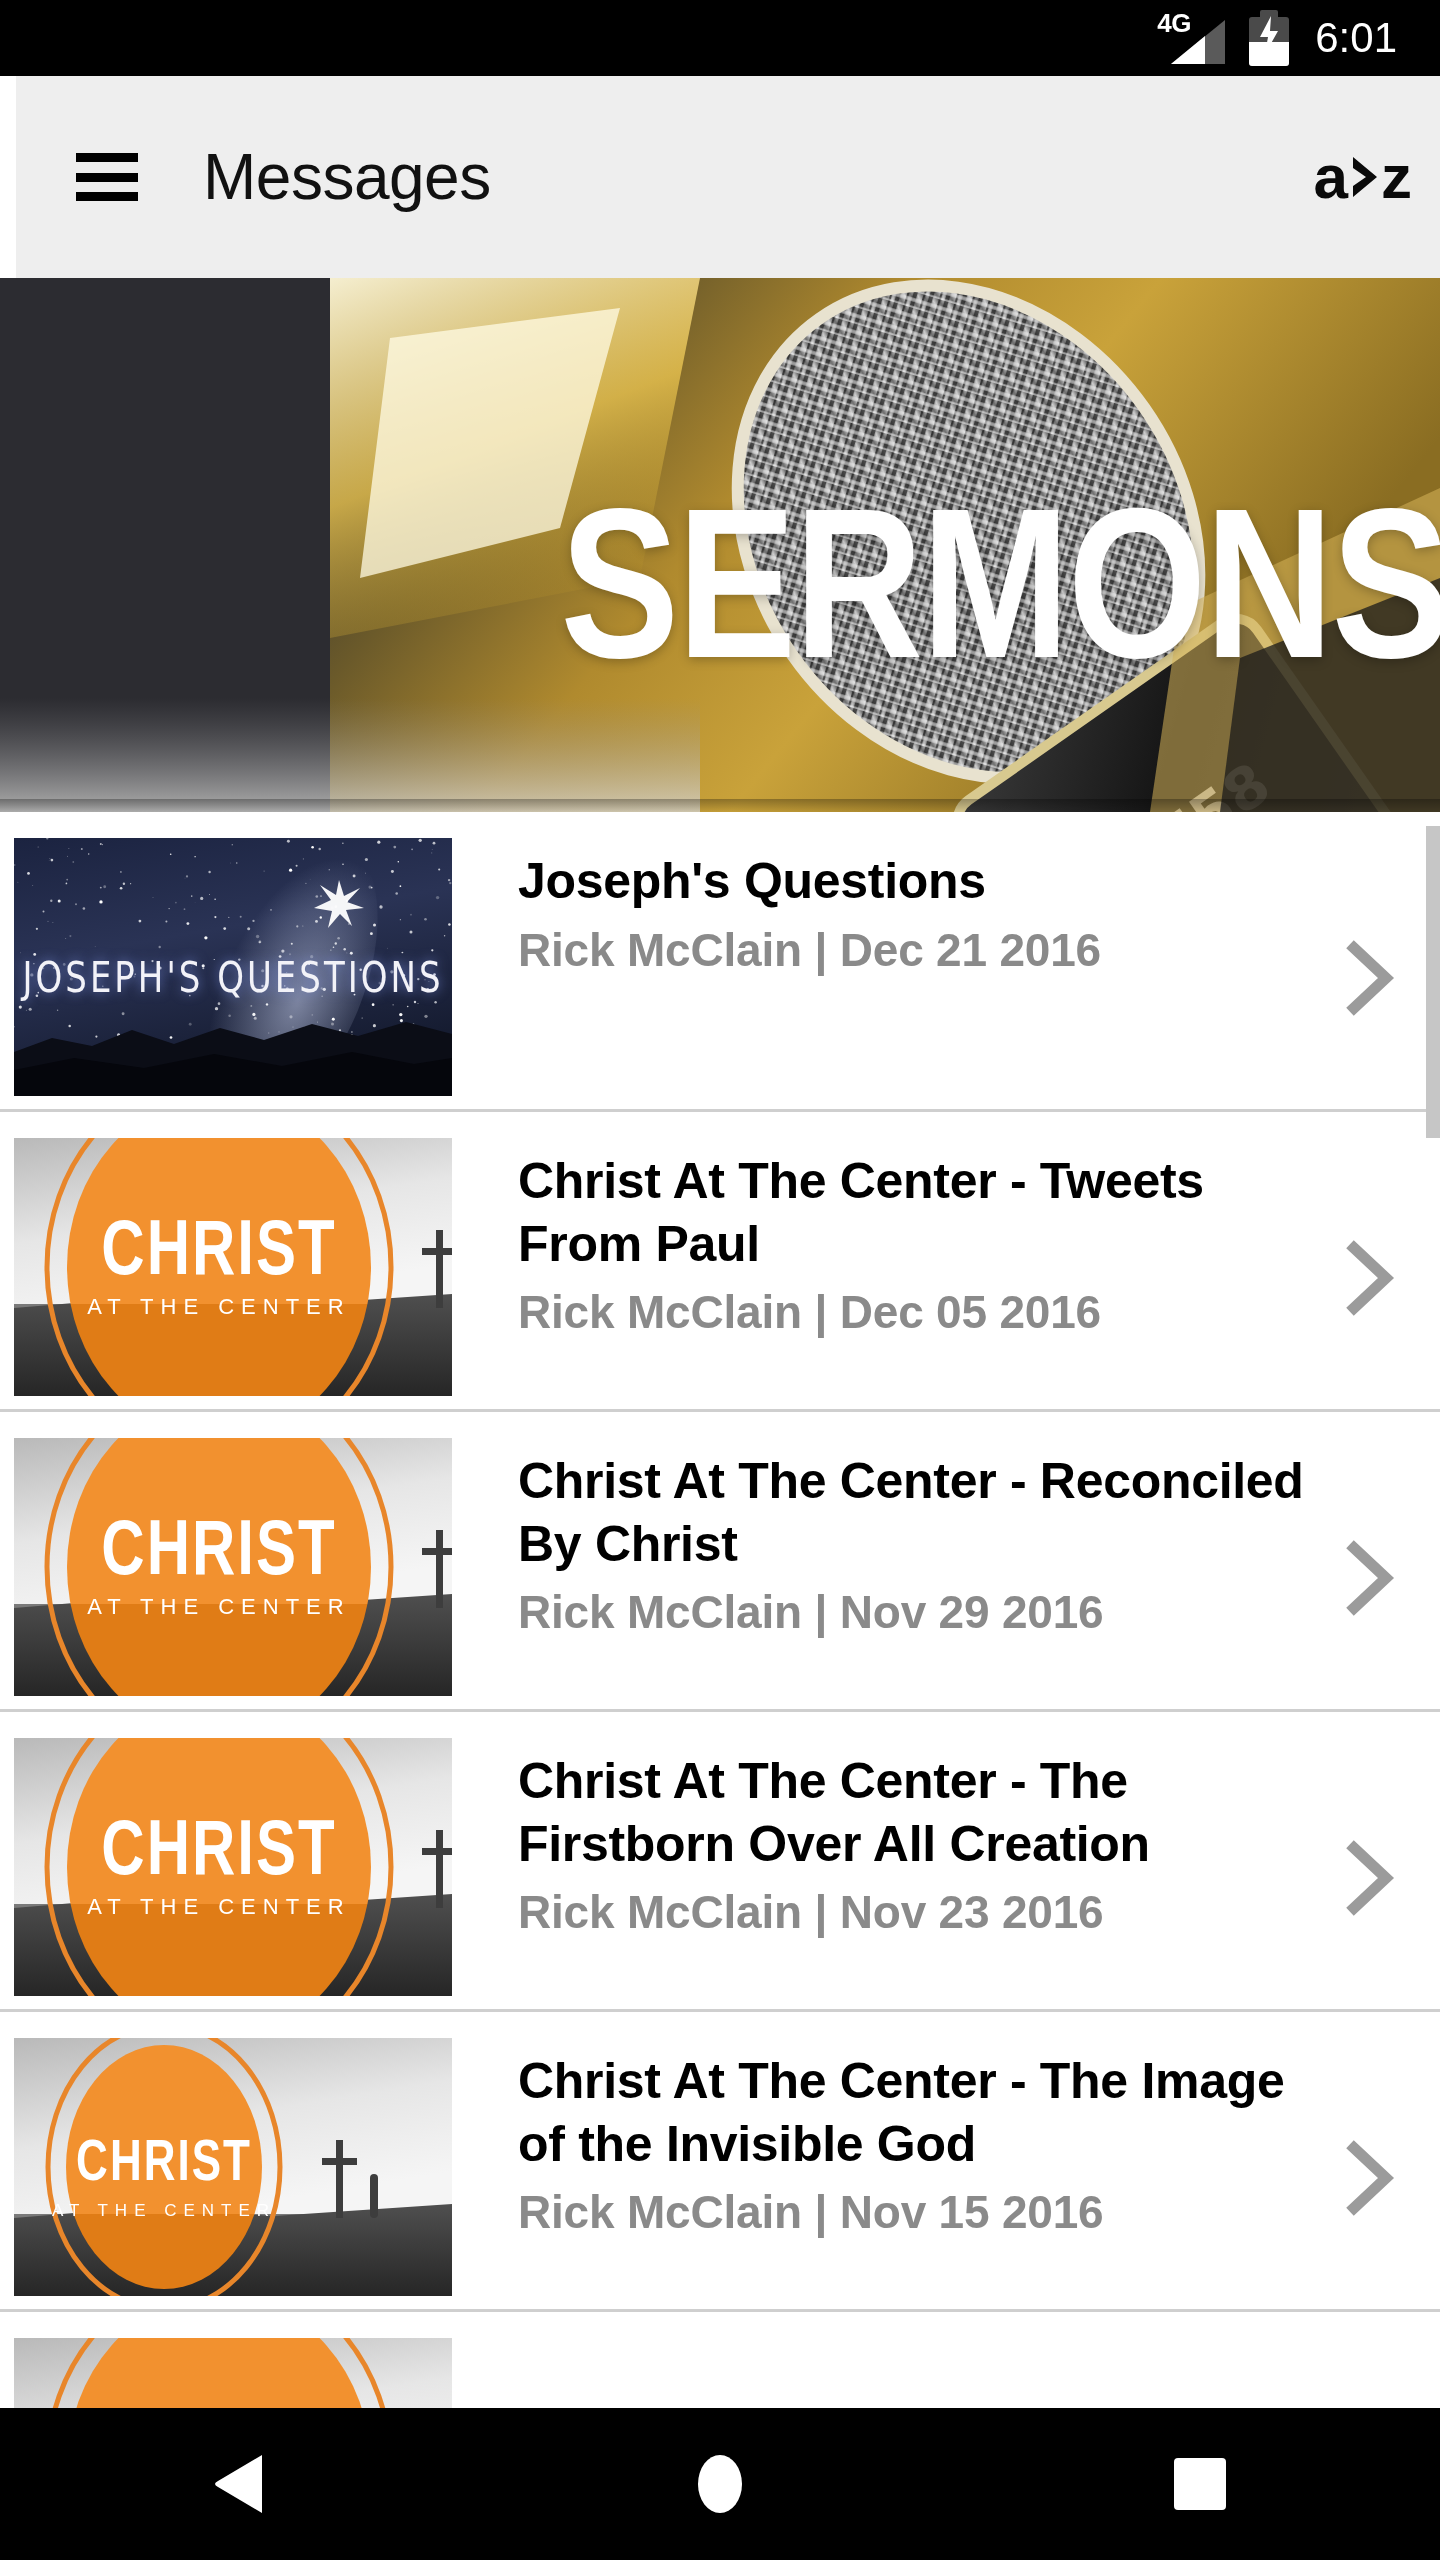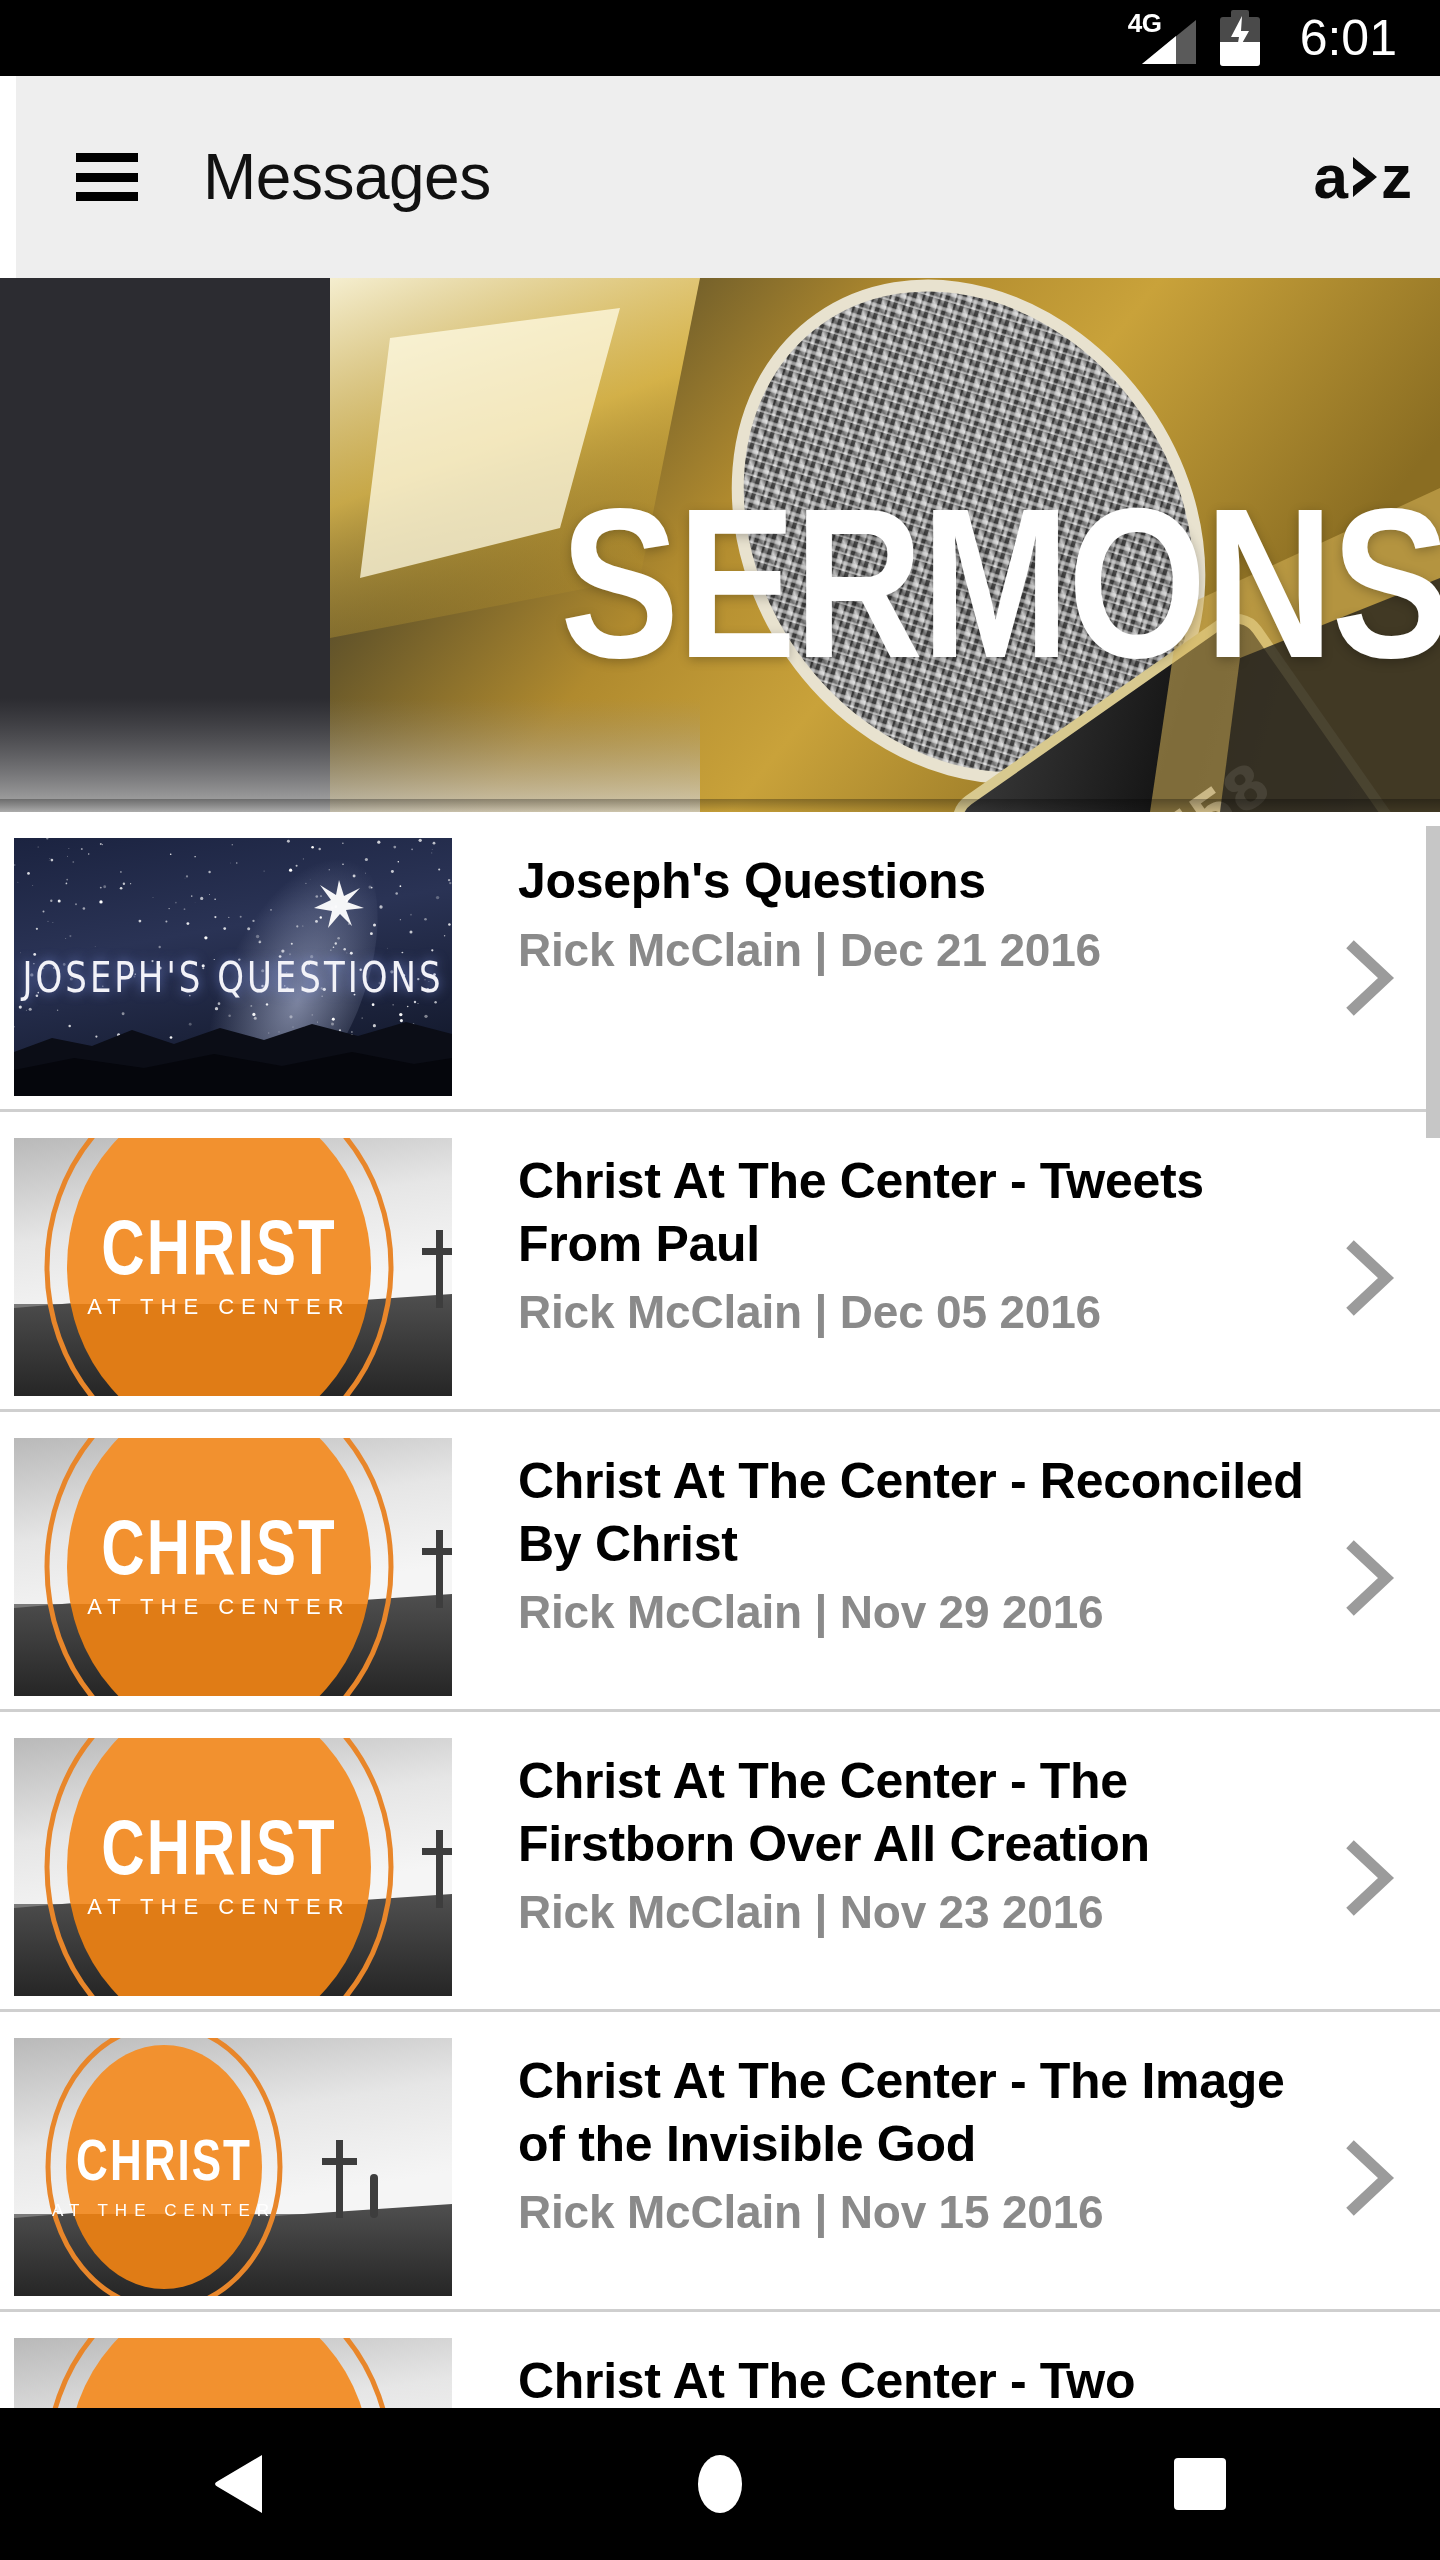--- a/index.html
+++ b/index.html
@@ -32,22 +32,22 @@
     position:absolute; top:0; left:11px; width:18px; height:7px;
     background:#4a4a4a; border-radius:2px 2px 0 0;
   }
   .batt-body{
     position:absolute; top:7px; left:0; width:40px; height:49px;
     background:#4a4a4a; border-radius:3px; overflow:hidden;
   }
   .batt-fill{ position:absolute; bottom:0; left:0; width:40px; height:24px; background:#fff; }
   .batt-bolt{ position:absolute; top:6px; left:8px; width:24px; height:38px; }
   .clock{
-    color:#fff; font-size:50px; font-weight:400; letter-spacing:0px;
-    line-height:1; margin-left:20px;
+    color:#fff; font-size:42px; font-weight:400; letter-spacing:0px;
+    line-height:1; margin-left:6px;
   }
 
   
   .appbar{
     position:absolute; top:76px; left:16px;
     width:1440px; height:202px;
     background:#eeeeee;
     display:flex; align-items:center;
   }
   .hamburger{
@@ -755,23 +755,20 @@
                 <ellipse cx="205" cy="129" rx="152" ry="172" fill="#e07c16"></ellipse>
               </g>
               <rect x="422" y="92" width="7" height="78" fill="#3d3d3d"></rect>
               <rect x="408" y="110" width="35" height="7" fill="#3d3d3d"></rect>
               <rect x="456" y="126" width="8" height="44" rx="4" fill="#3d3d3d"></rect>
               <text x="205" y="136" text-anchor="middle" font-family="Liberation Sans" font-size="60" font-weight="700" fill="#ffffff" transform="scale(1,1.3) translate(0,-31.3888)" letter-spacing="2">CHRIST</text>
               <text x="205" y="176" text-anchor="middle" font-family="Liberation Sans" font-size="22" font-weight="400" fill="#ffffff" letter-spacing="7">AT THE CENTER</text>
             </svg>
           </div>
         </div>
-        <div class="txtcol">
-          <div class="row-title">Christ At The Center - Two</div>
-        </div>
       </div>
     </div>
 
   <div class="scrollbar"></div>
 
   <div class="navbar">
     <div class="nav-btn">
       <svg class="nav-back" viewBox="0 0 56 62">
         <path d="M50 2 L50 60 L6 34 Q0 31 6 28 Z" fill="#ffffff"></path>
       </svg>

